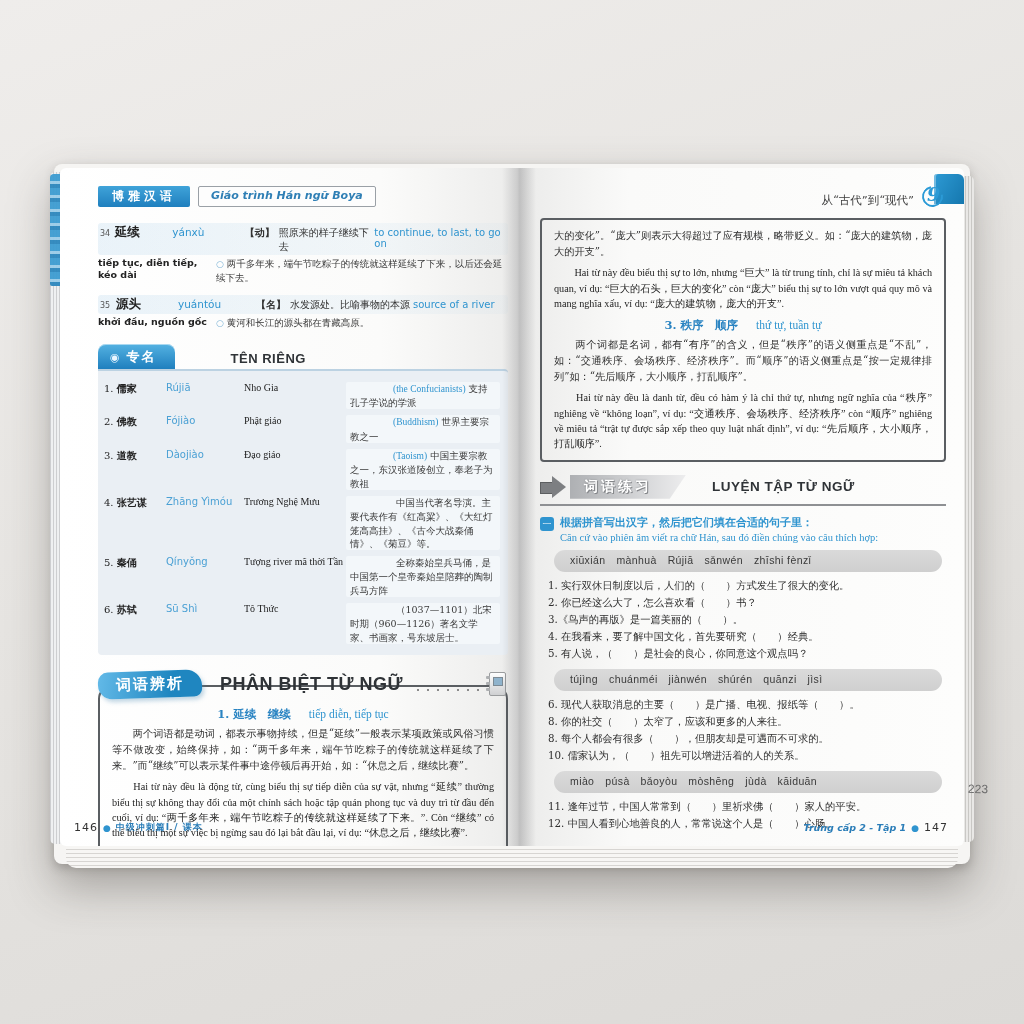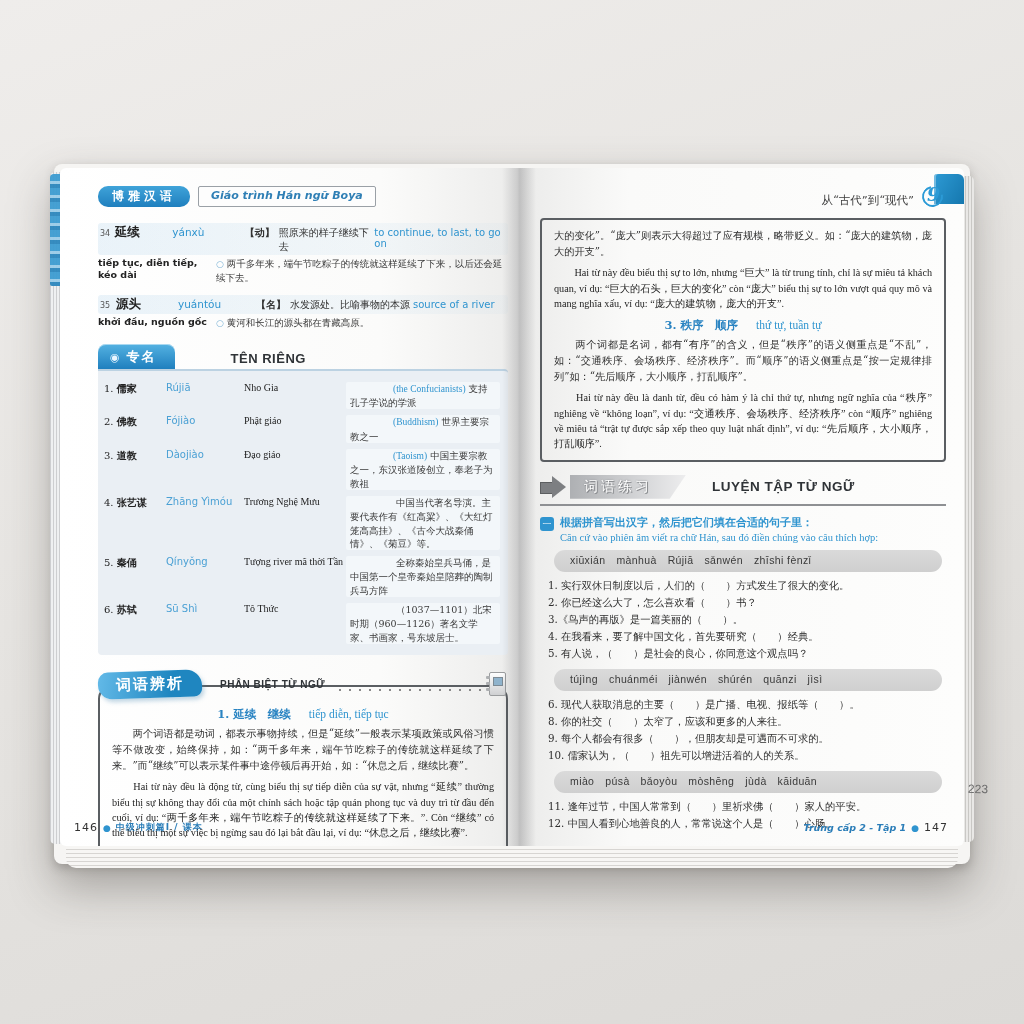--- a/index.html
+++ b/index.html
@@ -30,21 +30,21 @@
     background:linear-gradient(to right,#ffffff 0%,#fbfbfa 70%,#ececeb 100%);}
   .page.right{left:518px;width:446px;border-radius:0 6px 6px 0;
     background:linear-gradient(to left,#fdfdfc 0%,#fafaf9 75%,#ebebea 100%);}
   .page-inner{position:relative;width:100%;height:100%;}
   .hdr-vi{font-family:"Liberation Sans",sans-serif;font-weight:bold;color:#2f3337;letter-spacing:.5px;}
 
   
   .lp-content{padding:18px 10px 0 38px;}
   .brand-row{display:flex;align-items:stretch;height:21px;margin-bottom:16px;}
   .brand-box{background:linear-gradient(#3fa3d9,#1f7fbe);color:#fff;font-weight:bold;font-size:12px;
-    letter-spacing:4px;padding:2px 14px 0;border-radius:10px;}
+    letter-spacing:4px;padding:2px 14px 0;border-radius:2px;}
   .series-box{border:1px solid #9aa0a6;margin-left:8px;padding:2px 12px 0;font-size:11px;
     font-weight:bold;font-style:italic;color:#2f7fb5;background:#fdfdfd;border-radius:2px;}
 
   .vocab{margin-bottom:10px;font-size:10.5px;}
   .vrow1{display:flex;align-items:baseline;background:linear-gradient(to right,rgba(140,190,225,.18),rgba(140,190,225,.05));
     padding:1px 2px;border-radius:3px;}
   .vnum{font-size:8px;color:#555;width:16px;}
   .vword{font-family:"DejaVu Serif",serif;font-weight:bold;font-size:12.5px;width:62px;color:#222;}
   .vpy{width:78px;color:#2f94cf;font-size:10.5px;}
   .vpos{font-weight:bold;color:#333;margin-right:4px;font-size:10px;}
@@ -68,21 +68,21 @@
   .pn-py{color:#4aa0d4;}
   .pn-vi{font-family:"Liberation Serif",serif;color:#222;line-height:1.25;}
   .pn-note{background:#f3f7fa;padding:0 4px;line-height:1.4;border-radius:2px;color:#3a3a3a;
     font-family:"DejaVu Serif",serif;font-size:9.5px;}
   .pn-note .en{color:#2f94cf;font-family:"Liberation Serif",serif;margin-right:3px;margin-left:43px;}
 
   .an-bannerrow{display:flex;align-items:center;margin-top:16px;position:relative;z-index:3;}
   .an-banner{transform:rotate(-2deg);background:linear-gradient(100deg,#63bae8,#1f86c0 70%);
     color:#fff;font-weight:bold;font-size:15px;letter-spacing:2px;padding:4px 18px;
     border-radius:10px 16px 8px 14px;box-shadow:2px 3px 4px rgba(80,140,180,.35);}
-  .an-head{margin-left:18px;font-size:10px;}
+  .an-head{margin-left:18px;font-size:18px;}
   .dots{flex:1;height:4px;margin:12px 8px 0 10px;
     background-image:radial-gradient(circle,#8a8a8a 1.1px,transparent 1.3px);
     background-size:10px 4px;background-repeat:repeat-x;}
   .device{width:15px;height:22px;background:linear-gradient(#fefefe,#cfd0d2);border:1px solid #9a9c9e;
     border-radius:2px;position:relative;margin-right:2px;}
   .device .screen{position:absolute;right:2px;top:4px;width:8px;height:7px;background:#8fb3cc;border:1px solid #7c8a94;}
   .device .bump{position:absolute;left:-4px;width:4px;height:3px;background:#aeb0b2;border-radius:1px;}
   .b1{top:3px;}.b2{top:9px;}.b3{top:15px;}
 
   .an-box{border:2px solid #5a5e62;border-radius:14px;margin-top:-13px;padding:18px 12px 8px;position:relative;z-index:1;}
@@ -107,21 +107,21 @@
   .lesson-badge .num{position:absolute;left:7px;top:1px;color:#2b9ad6;font:italic bold 19px "DejaVu Serif",serif;}
   .corner-band{position:absolute;right:0;top:6px;width:30px;height:30px;background:linear-gradient(120deg,#2d9ad4,#1577ae);
     border-radius:3px 6px 0 0;box-shadow:inset 2px 0 0 rgba(255,255,255,.35);}
   .cont-box{border:2px solid #5a5e62;border-radius:4px;margin-top:10px;padding:8px 12px;}
 
   .ex-bannerrow{display:flex;align-items:center;margin-top:13px;border-bottom:2px solid #8e9093;padding-bottom:5px;}
   .arrow-icon{position:relative;width:26px;height:22px;margin-right:4px;}
   .arrow-icon .shaft{position:absolute;left:0;top:6px;width:12px;height:10px;background:#7d7f82;border:1px solid #5c5e60;}
   .arrow-icon .head{position:absolute;left:12px;top:0;width:0;height:0;
     border-left:14px solid #7d7f82;border-top:11px solid transparent;border-bottom:11px solid transparent;}
-  .ex-banner{background:linear-gradient(to right,#aeb0b3,#d4d5d7 60%,#ededee);color:#fff;font-weight:normal;
+  .ex-banner{background:linear-gradient(to right,#aeb0b3,#d4d5d7 60%,#ededee);color:#fff;font-weight:bold;
     font-size:14px;letter-spacing:3px;padding:3px 34px 3px 14px;
     clip-path:polygon(0 0,100% 0,86% 100%,0 100%);text-shadow:0 0 2px #85878a,1px 1px 0 #85878a;}
   .ex-head{margin-left:26px;font-size:13.5px;}
 
   .instr{display:flex;margin-top:9px;}
   .marker{flex:0 0 auto;width:14px;height:14px;background:#2f94cf;color:#fff;font-size:9px;line-height:14px;
     text-align:center;border-radius:3px;margin:2px 6px 0 0;}
   .instr-text .cn{color:#2f94cf;font-size:11px;font-family:"DejaVu Serif",serif;font-weight:bold;}
   .instr-text .vi{color:#2f94cf;font-size:10.5px;font-family:"Liberation Serif",serif;margin-top:2px;}
   .pill{background:linear-gradient(#dadada,#cfcfcf);border-radius:13px;padding:4px 16px;margin:7px 4px 5px 14px;
@@ -305,21 +305,21 @@
       <div class="pill">xiūxián　mànhuà　Rújiā　sǎnwén　zhīshi fènzǐ</div>
       <div class="sent">1. 实行双休日制度以后，人们的（　　）方式发生了很大的变化。</div>
       <div class="sent">2. 你已经这么大了，怎么喜欢看（　　）书？</div>
       <div class="sent">3.《鸟声的再版》是一篇美丽的（　　）。</div>
       <div class="sent">4. 在我看来，要了解中国文化，首先要研究（　　）经典。</div>
       <div class="sent">5. 有人说，（　　）是社会的良心，你同意这个观点吗？</div>
 
       <div class="pill">tújìng　chuánméi　jiànwén　shúrén　quānzi　jìsì</div>
       <div class="sent">6. 现代人获取消息的主要（　　）是广播、电视、报纸等（　　）。</div>
       <div class="sent">8. 你的社交（　　）太窄了，应该和更多的人来往。</div>
-      <div class="sent">9. 每个人都会有很多（　　），但朋友却是可遇而不可求的。</div>
+      <div class="sent">8. 每个人都会有很多（　　），但朋友却是可遇而不可求的。</div>
       <div class="sent">10. 儒家认为，（　　）祖先可以增进活着的人的关系。</div>
 
       <div class="pill">miào　púsà　bǎoyòu　mòshēng　jùdà　kāiduān</div>
       <div class="sent">11. 逢年过节，中国人常常到（　　）里祈求佛（　　）家人的平安。</div>
       <div class="sent">12. 中国人看到心地善良的人，常常说这个人是（　　）心肠。</div>
     </div>
 
     <div class="rp-footer">
       <span class="lbl">Trung cấp 2 - Tập 1</span>
       <span class="foot-dot">●</span>

